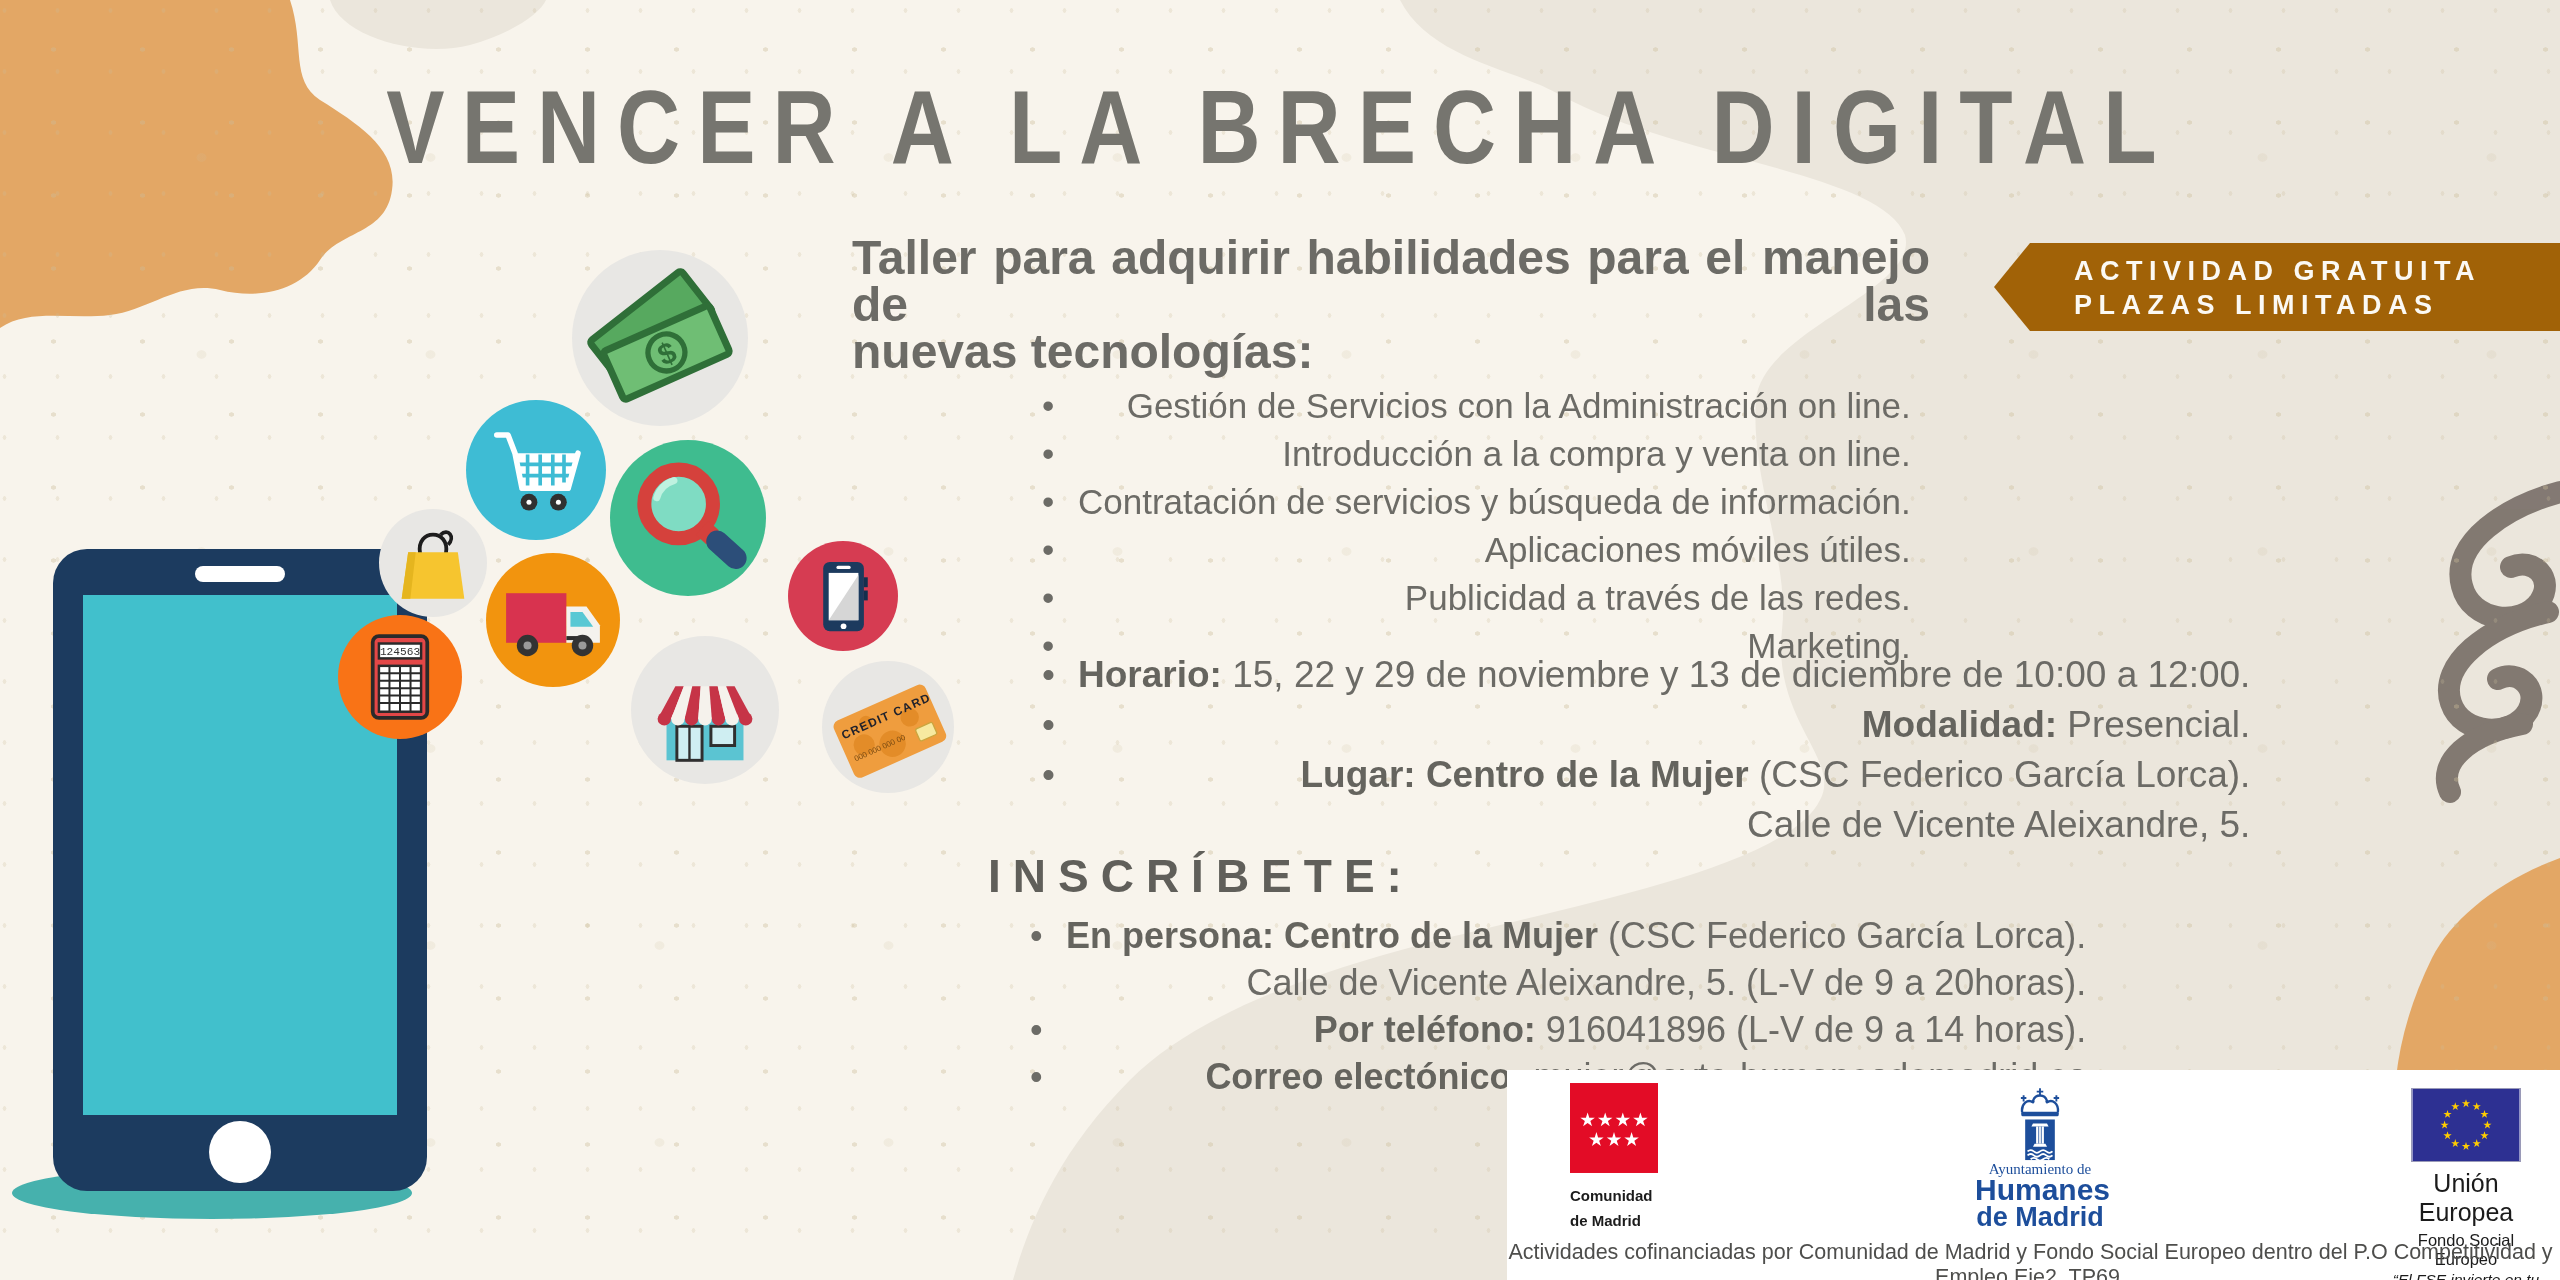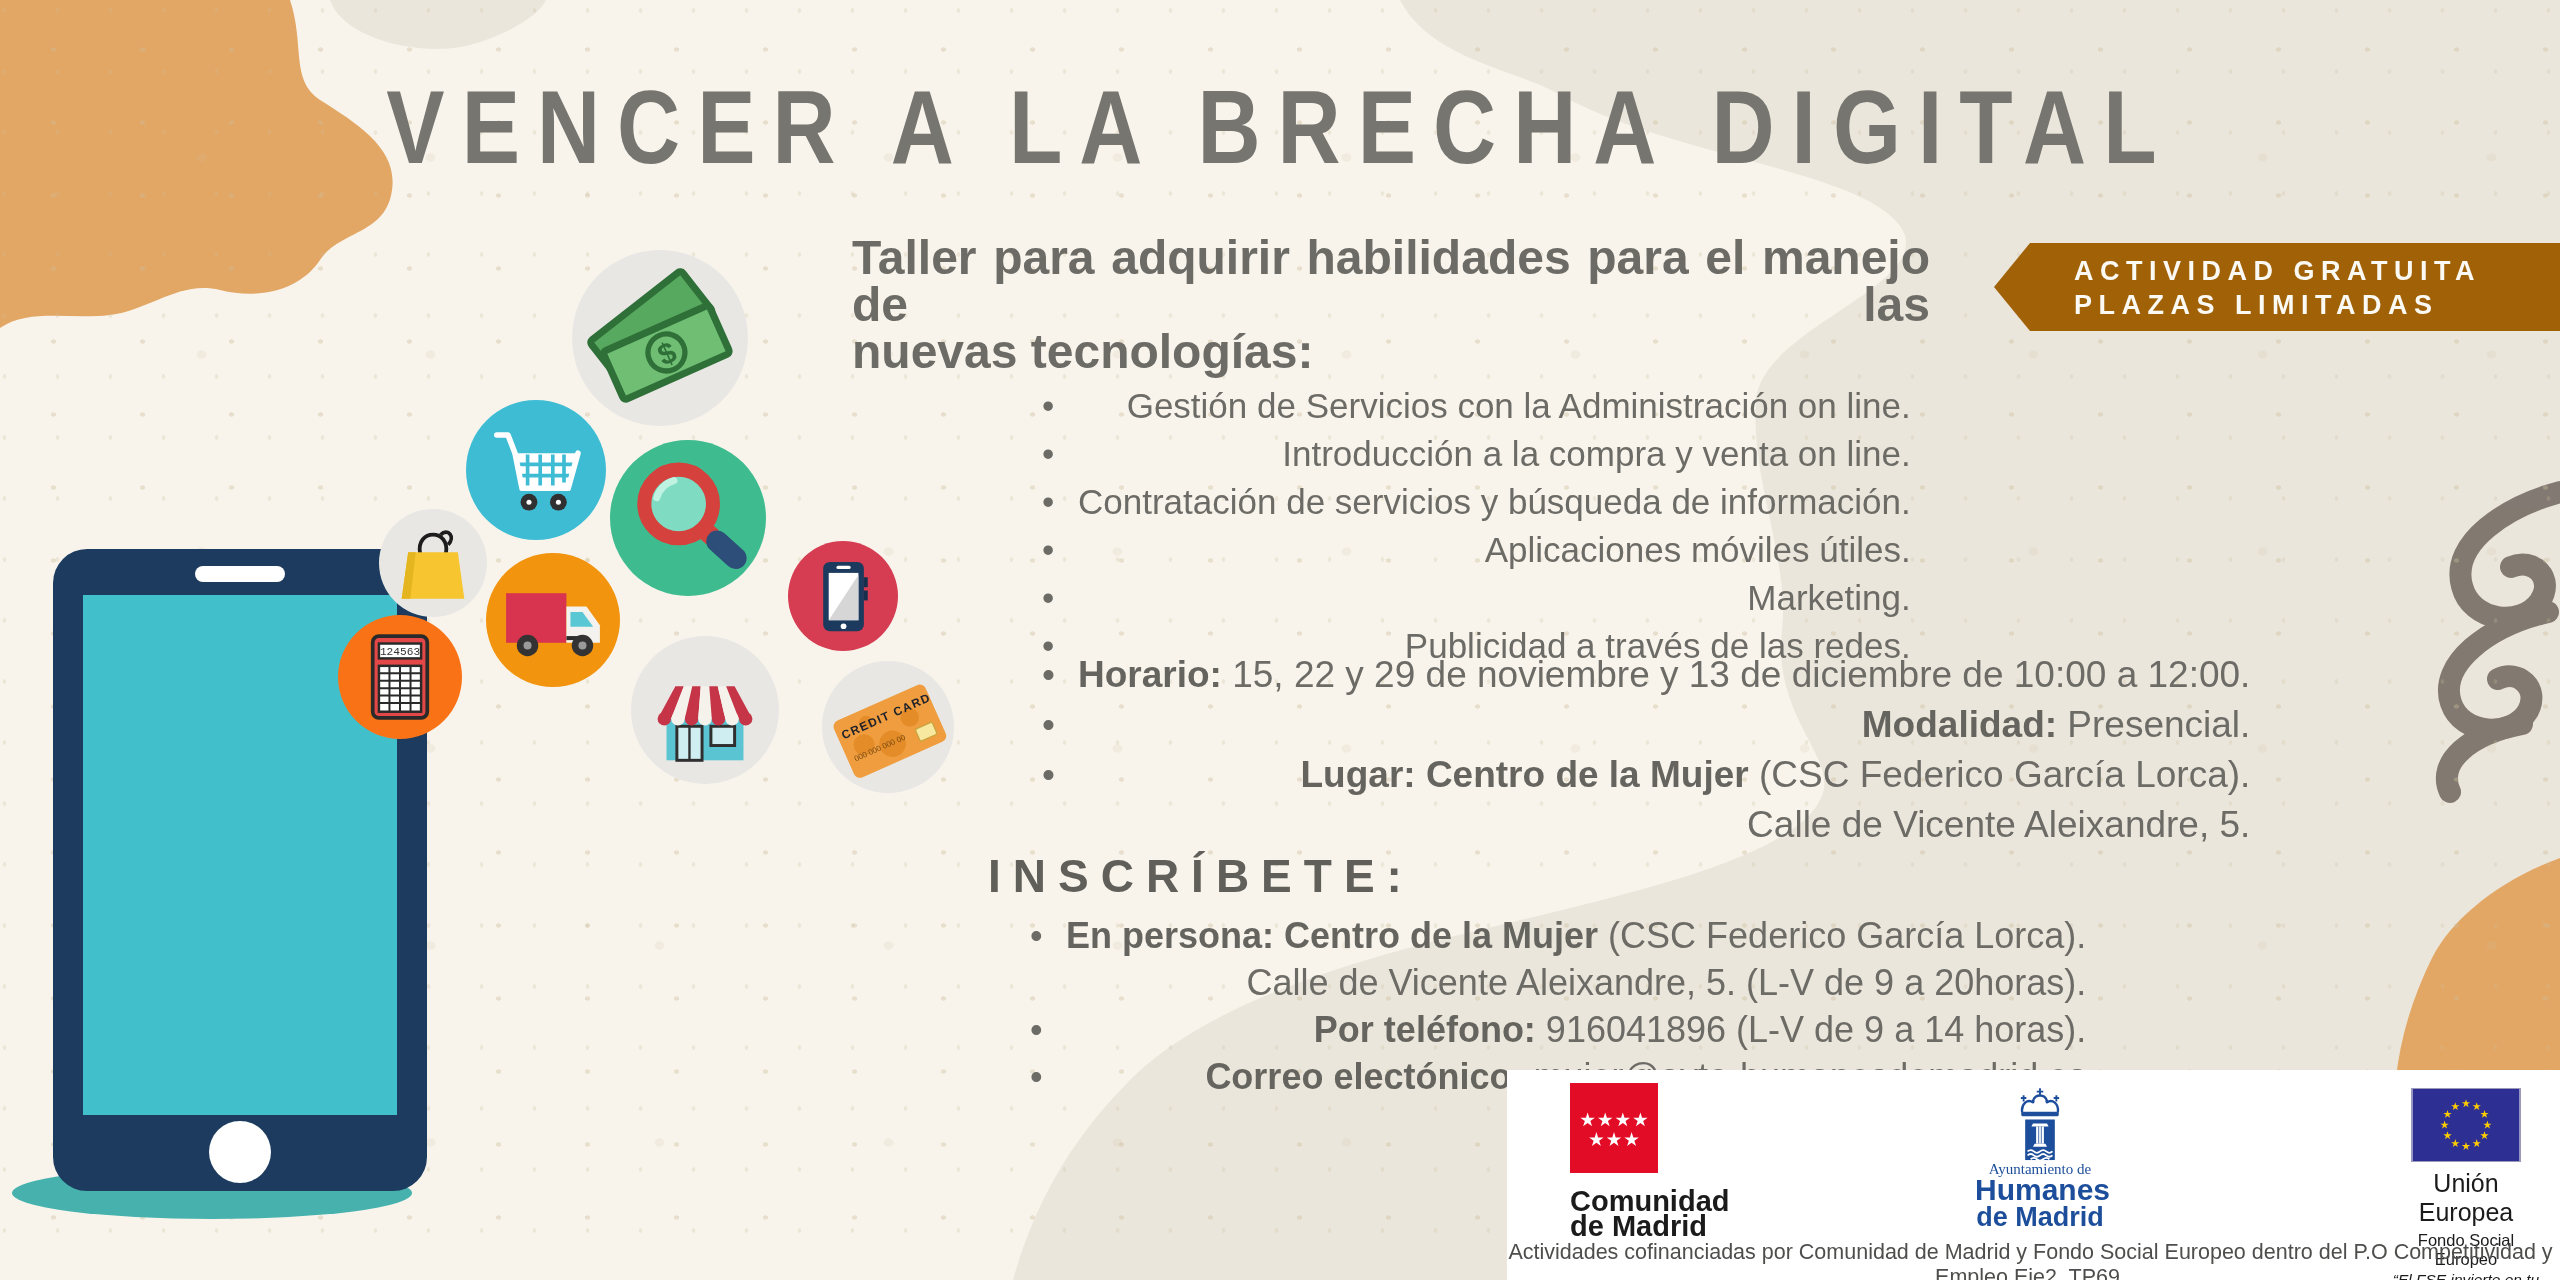--- a/index.html
+++ b/index.html
@@ -51,21 +51,21 @@
   .tablet .screen{position:absolute;left:30px;top:46px;width:314px;height:520px;background:#41C0CC;}
   .tablet .speaker{position:absolute;left:142px;top:17px;width:90px;height:16px;background:#fff;border-radius:8px;}
   .tablet .home{position:absolute;left:156px;top:572px;width:62px;height:62px;background:#fff;border-radius:50%;}
 
   .icircle{position:absolute;border-radius:50%;z-index:5;}
   .icircle svg{display:block;width:100%;height:100%;}
 
   
   .logo-band{position:absolute;left:1507px;top:1070px;width:1053px;height:210px;background:#fff;z-index:6;}
   .cm-logo{position:absolute;left:63px;top:13px;width:180px;}
-  .cm-text{font-size:29px;font-weight:bold;color:#1B1B1B;line-height:25px;margin-top:12px;}
+  .cm-text{font-size:15px;font-weight:bold;color:#1B1B1B;line-height:25px;margin-top:6px;}
   .hm-logo{position:absolute;left:468px;top:12px;width:130px;text-align:center;color:#1D4E9B;}
   .hm-small{font-size:15px;line-height:11px;font-family:Liberation Serif, serif;}
   .hm-big{font-size:30px;font-weight:bold;line-height:29px;}
   .hm-big2{font-size:27px;font-weight:bold;line-height:27px;}
   .eu-logo{position:absolute;left:884px;top:18px;width:150px;text-align:center;color:#1B1B1B;}
   .eu-title{font-size:25px;margin-top:7px;}
   .eu-sub{font-size:16.5px;margin-top:4px;}
   .eu-quote{font-size:15.5px;font-style:italic;margin-top:2px;}
   .footer-note{position:absolute;left:0;right:6px;top:170px;text-align:center;
                font-size:21.5px;color:#4E4E4C;}
@@ -109,22 +109,22 @@
   <div class="intro">
     <div class="j">Taller para adquirir habilidades para el manejo de las</div>
     <div>nuevas tecnologías:</div>
   </div>
 
   <ul class="plist topics">
     <li>Gestión de Servicios con la Administración on line.</li>
     <li>Introducción a la compra y venta on line.</li>
     <li>Contratación de servicios y búsqueda de información.</li>
     <li>Aplicaciones móviles útiles.</li>
+    <li>Publicidad a través de las redes.</li>
     <li>Marketing.</li>
-    <li>Publicidad a través de las redes.</li>
   </ul>
 
   <ul class="plist details">
     <li><b>Horario:</b><span> 15, 22 y 29 de noviembre y 13 de diciembre de 10:00 a 12:00.</span></li>
     <li><b>Modalidad:</b><span> Presencial.</span></li>
     <li><b>Lugar: Centro de la Mujer</b><span> (CSC Federico García Lorca).</span><span class="cont-block">Calle de Vicente Aleixandre, 5.</span></li>
   </ul>
 
   <div class="inscribe-h">INSCRÍBETE:</div>
   <ul class="plist inscribe">

